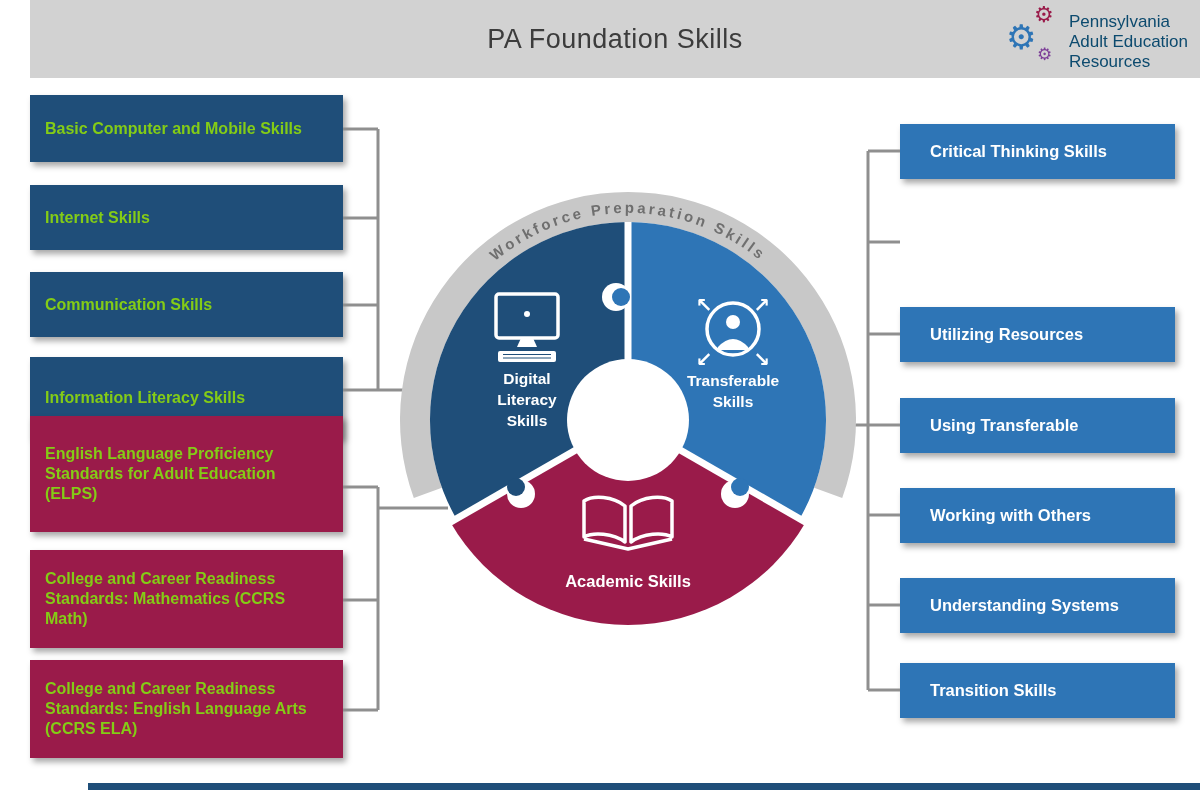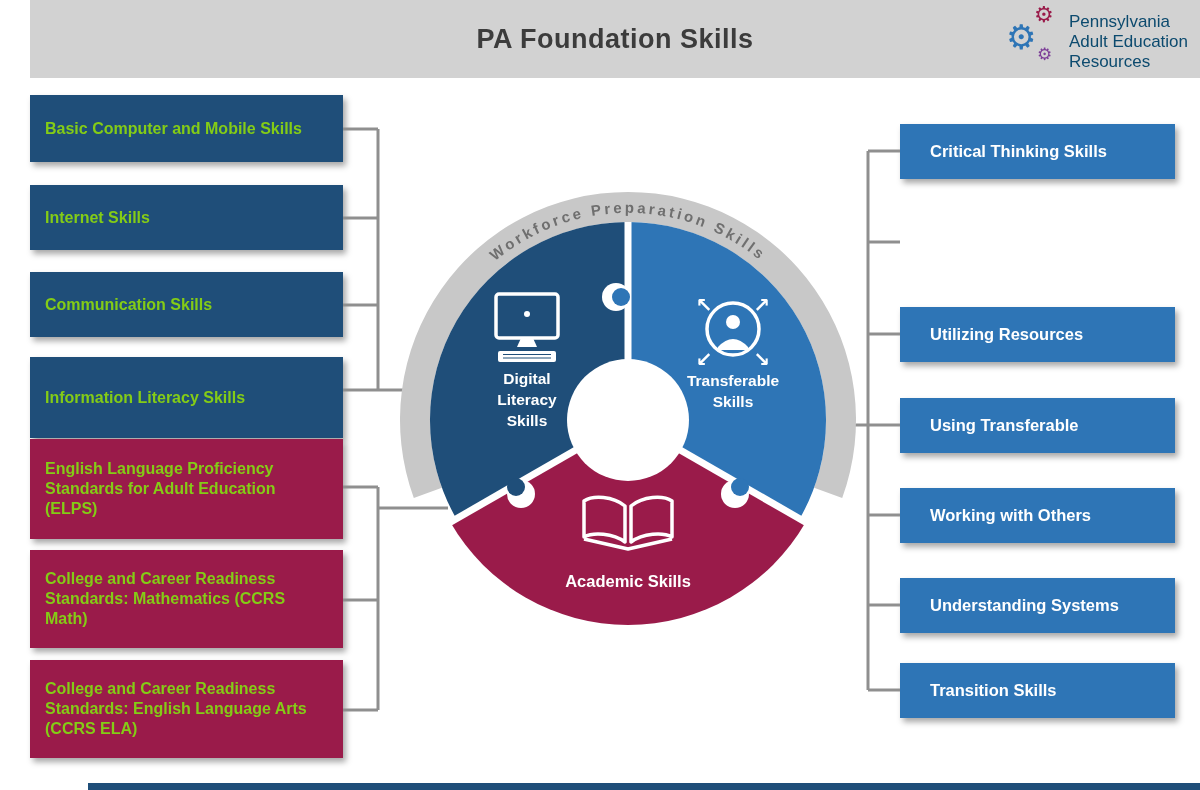--- a/index.html
+++ b/index.html
@@ -1,21 +1,21 @@
 <!DOCTYPE html>
 <html><head>
 <meta charset="utf-8">
 <style>
   html,body{margin:0;padding:0;background:#fff;}
   .page{position:relative;width:1200px;height:790px;background:#fff;overflow:hidden;
         font-family:"Liberation Sans",sans-serif;}
   
   .topbar{position:absolute;left:30px;right:0;top:0;height:78px;background:#d2d2d2;}
   .topbar h1{position:absolute;left:0;right:0;top:24px;margin:0;text-align:center;
-             font-size:27px;font-weight:bold;color:#3c3c3c;letter-spacing:.5px;}
+             font-size:27px;font-weight:normal;color:#3c3c3c;letter-spacing:.5px;}
   .logo{position:absolute;right:12px;top:4px;display:flex;align-items:flex-start;}
   .gears{position:relative;width:58px;height:66px;}
   .gears .g{position:absolute;line-height:1;font-family:"DejaVu Sans",sans-serif;}
   .g1{left:0;top:16px;font-size:34px;color:#2e75b6;}
   .g2{left:28px;top:0;font-size:22px;color:#9a1b4a;}
   .g3{left:31px;top:42px;font-size:17px;color:#7d3f98;}
   .logo-text{margin-left:5px;padding-top:8px;font-size:17px;line-height:1.18;color:#0c4a6e;}
   
   .box{position:absolute;left:30px;width:313px;display:flex;align-items:center;
        padding:0 15px;box-sizing:border-box;color:#84cc16;font-weight:bold;font-size:16px;
@@ -61,21 +61,21 @@
   <div class="box navy" style="top:185px;height:65px">
     <span>Internet Skills</span>
     </div>
   <div class="box navy" style="top:272px;height:65px">
     <span>Communication Skills</span>
     </div>
   <div class="box navy" style="top:357px;height:81px">
     <span>Information Literacy Skills</span>
     </div>
 
-  <div class="box maroon" style="top:439px;height:100px">
+  <div class="box maroon" style="top:416px;height:116px">
     <span>English Language Proficiency Standards for Adult Education (ELPS)</span>
     </div>
   <div class="box maroon" style="top:550px;height:98px">
     <span>College and Career Readiness Standards: Mathematics (CCRS Math)</span>
     </div>
   <div class="box maroon" style="top:660px;height:98px">
     <span>College and Career Readiness Standards: English Language Arts (CCRS ELA)</span>
     </div>
 
   <div class="rbox" style="top:124px">

